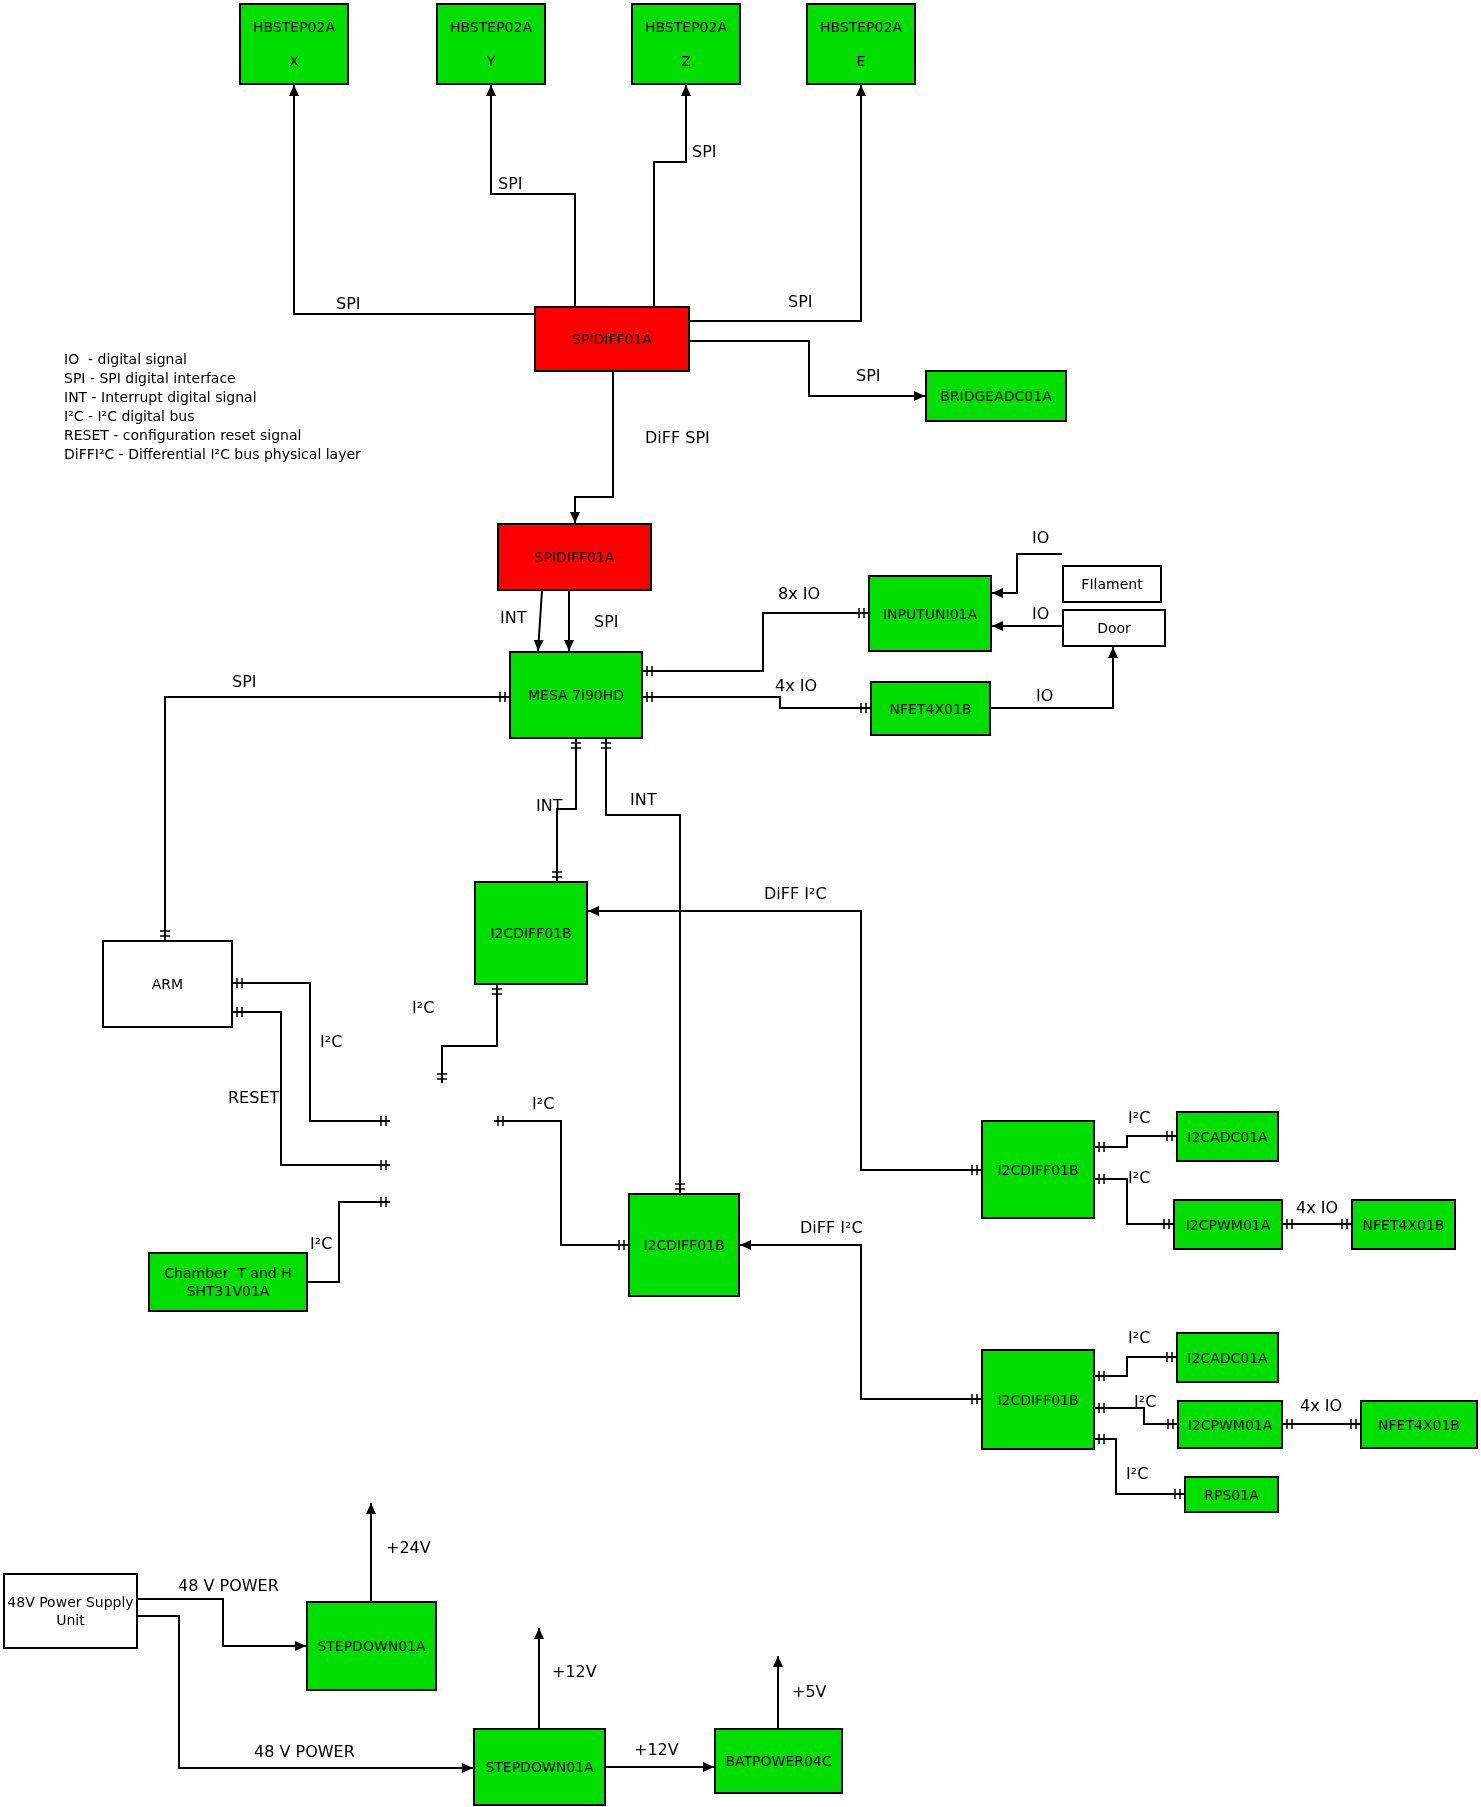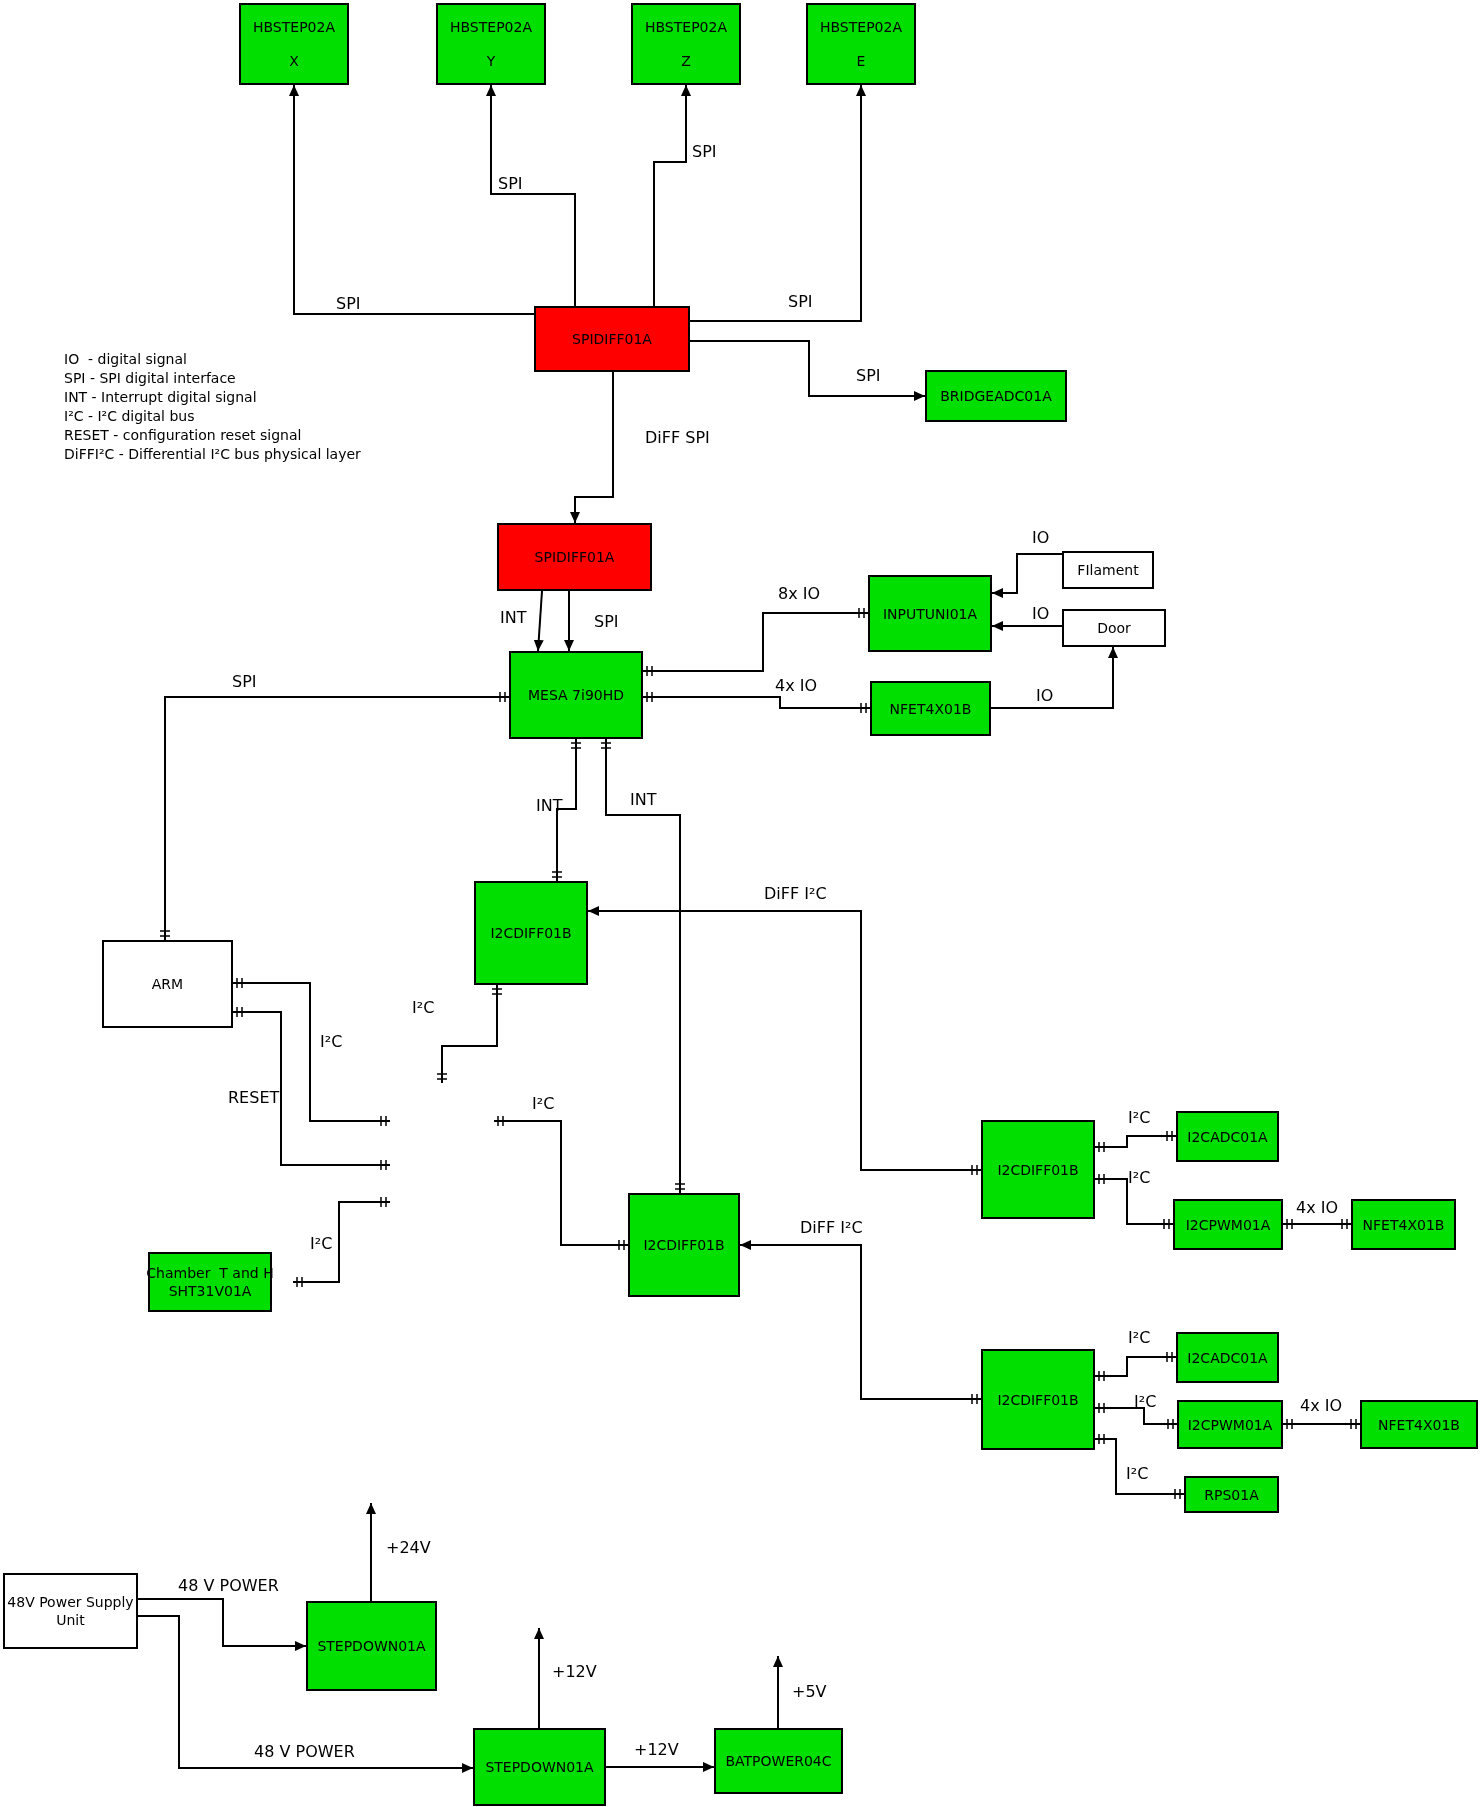--- a/index.html
+++ b/index.html
@@ -177,36 +177,36 @@
   </div>
   <div class="node red" style="left:497px;top:523px;width:155px;height:68px">
     <div class="t">SPIDIFF01A</div>
   </div>
   <div class="node green" style="left:509px;top:651px;width:134px;height:88px">
     <div class="t">MESA 7i90HD</div>
   </div>
   <div class="node green" style="left:868px;top:575px;width:124px;height:77px">
     <div class="t">INPUTUNI01A</div>
   </div>
-  <div class="node white" style="left:1062px;top:551px;width:92px;height:38px">
+  <div class="node white" style="left:1062px;top:565px;width:100px;height:38px">
     <div class="t">FIlament</div>
   </div>
   <div class="node white" style="left:1062px;top:609px;width:104px;height:38px">
     <div class="t">Door</div>
   </div>
   <div class="node green" style="left:870px;top:681px;width:121px;height:55px">
     <div class="t">NFET4X01B</div>
   </div>
   <div class="node white" style="left:102px;top:940px;width:131px;height:88px">
     <div class="t">ARM</div>
   </div>
   <div class="node green" style="left:474px;top:881px;width:114px;height:104px">
     <div class="t">I2CDIFF01B</div>
   </div>
-  <div class="node green" style="left:148px;top:1252px;width:124px;height:60px">
+  <div class="node green" style="left:148px;top:1252px;width:160px;height:60px">
     <div class="t">Chamber  T and H</div>
     <div class="t">SHT31V01A</div>
   </div>
   <div class="node green" style="left:628px;top:1193px;width:112px;height:104px">
     <div class="t">I2CDIFF01B</div>
   </div>
   <div class="node green" style="left:981px;top:1120px;width:114px;height:99px">
     <div class="t">I2CDIFF01B</div>
   </div>
   <div class="node green" style="left:1176px;top:1111px;width:103px;height:51px">

